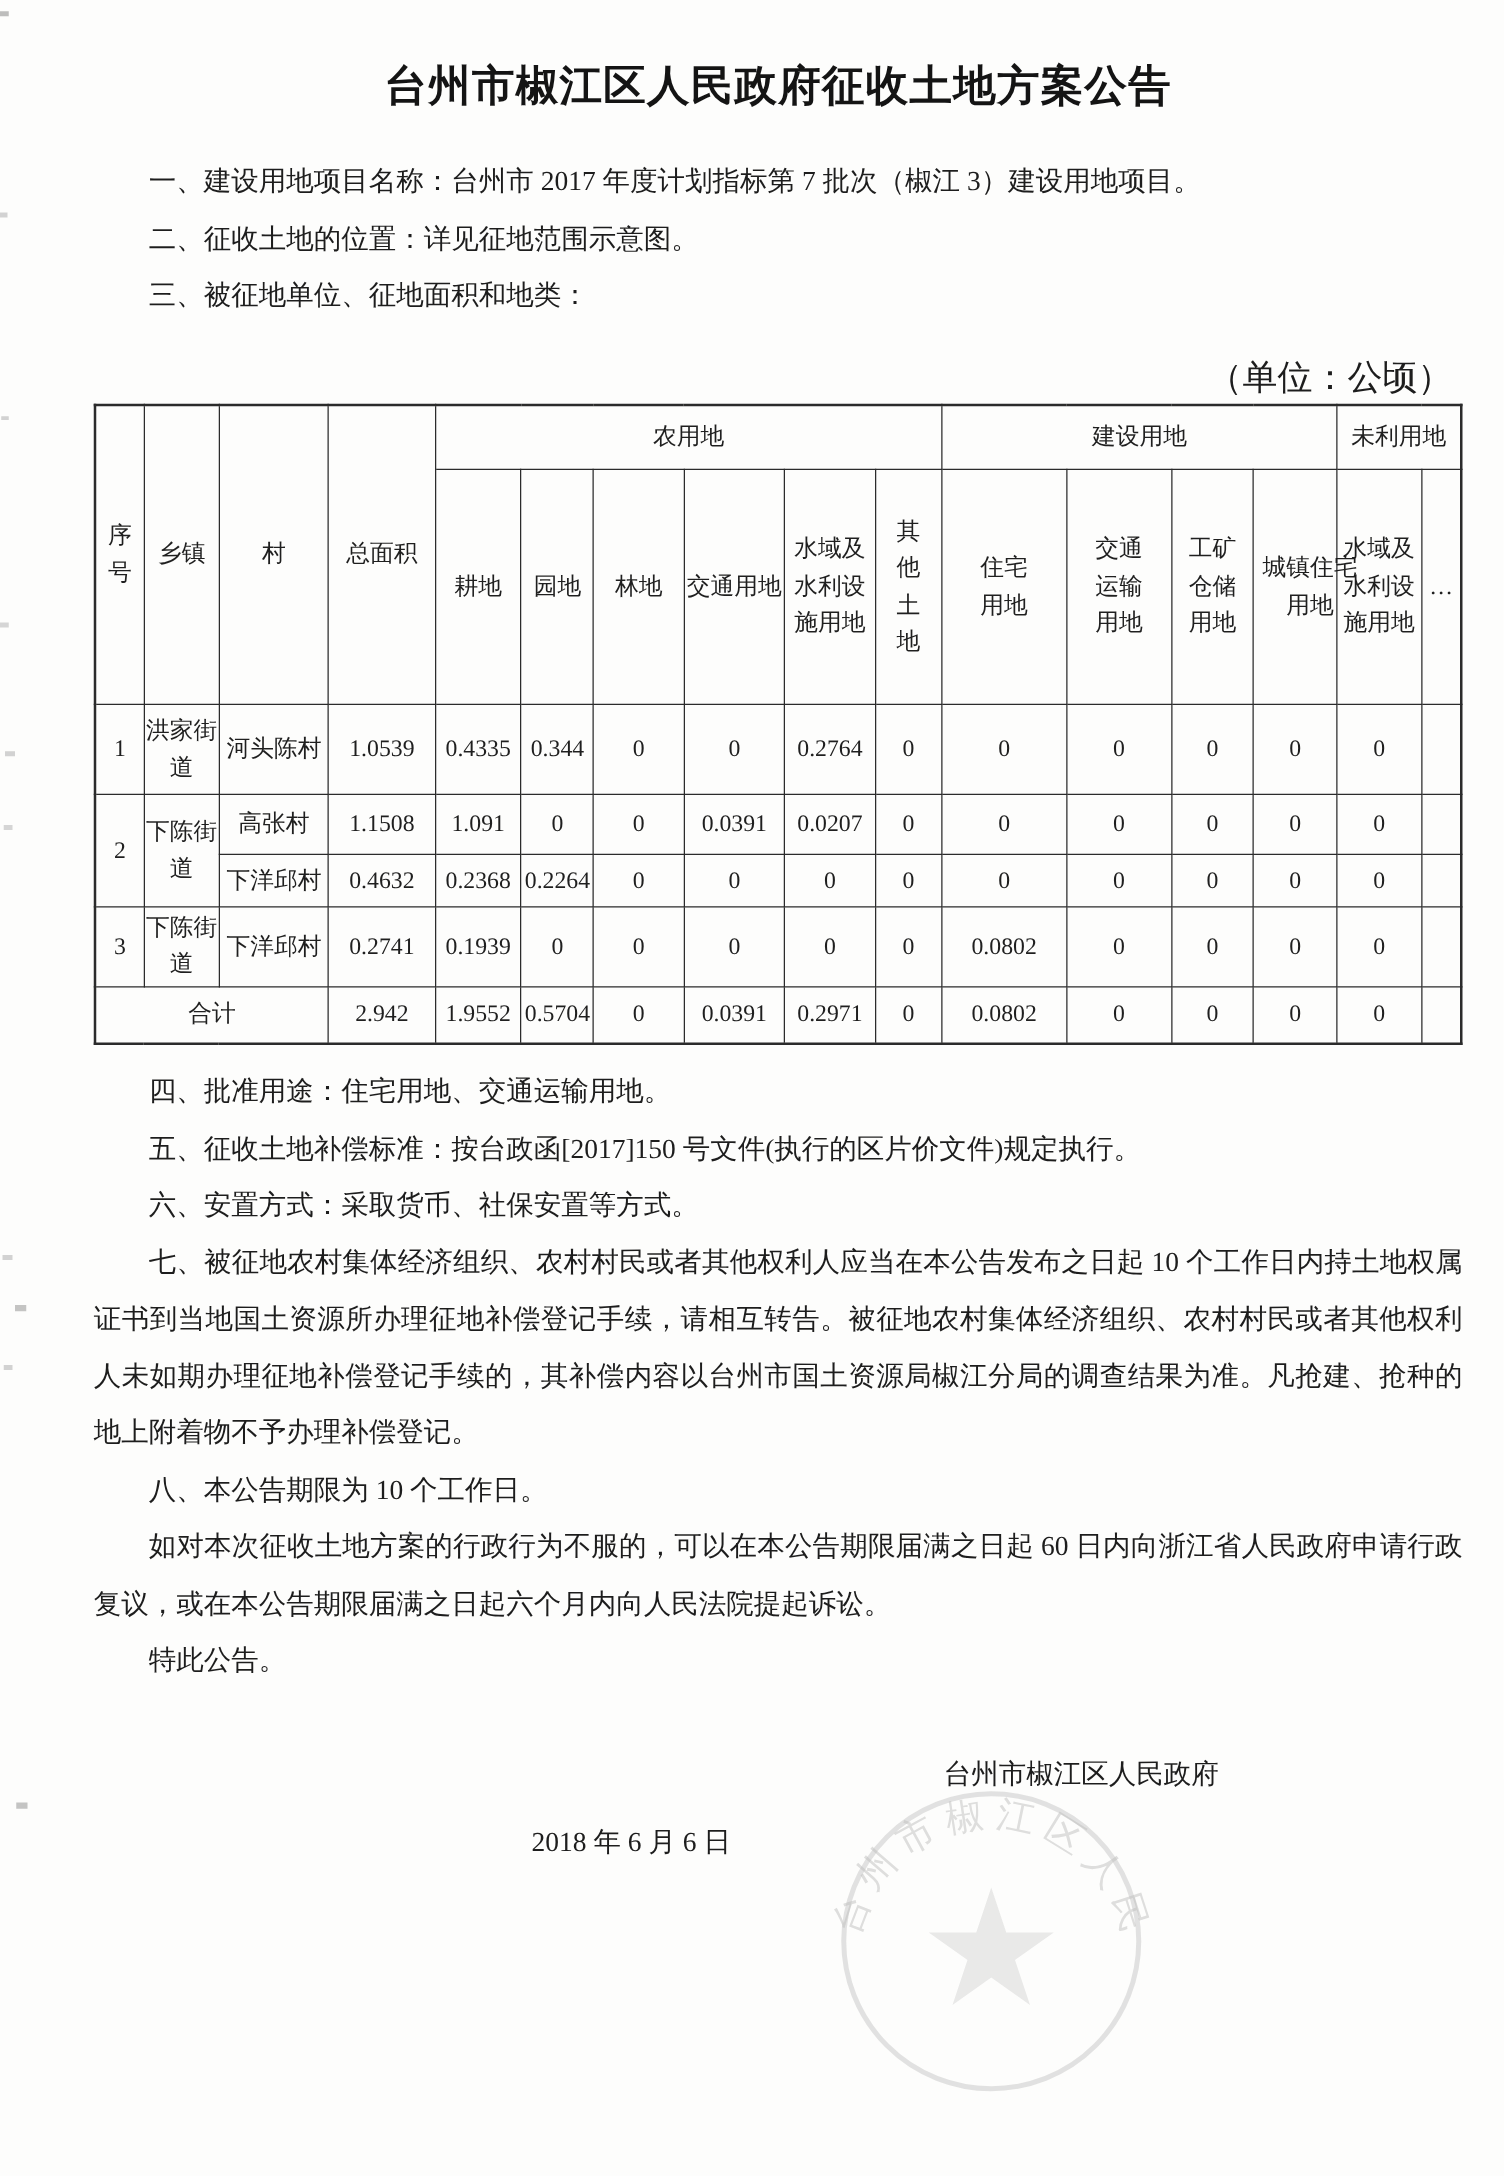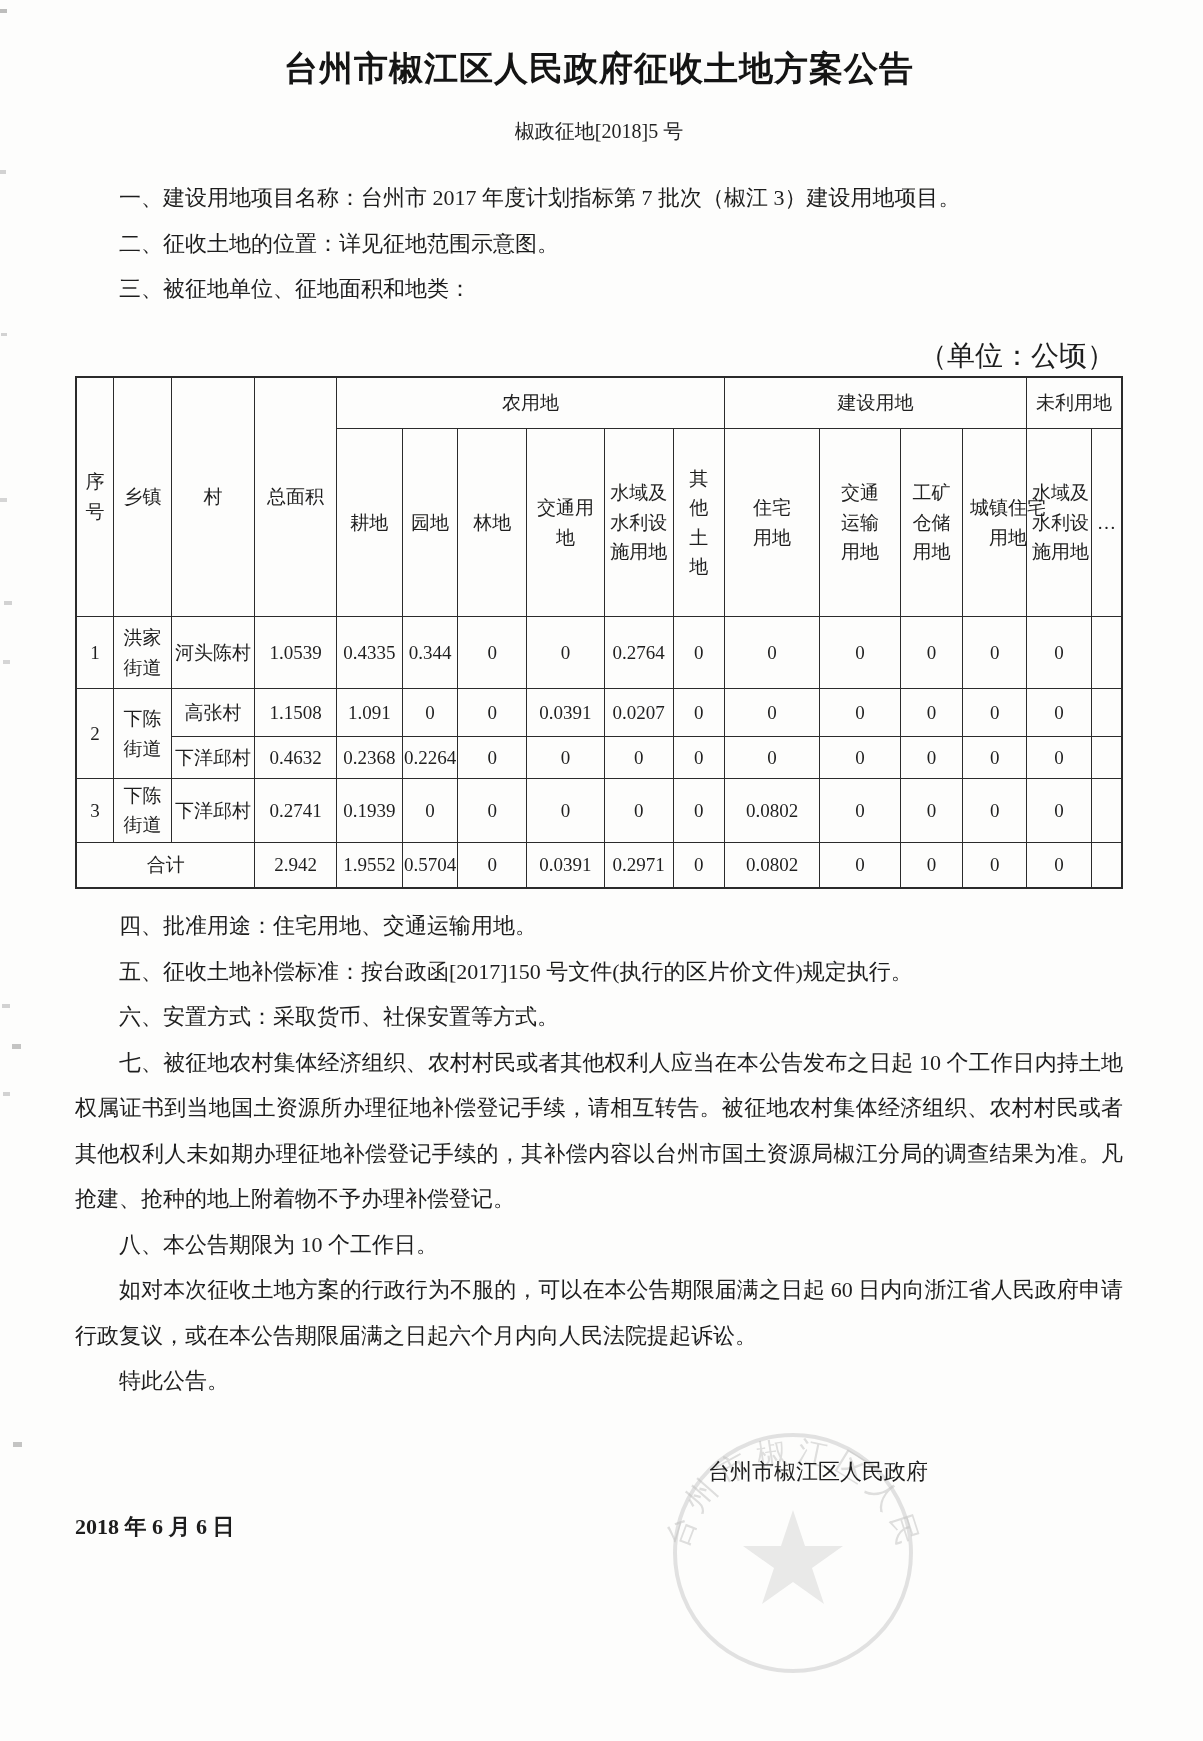--- a/index.html
+++ b/index.html
@@ -7,21 +7,21 @@
     position:relative;
     width:1203px; height:1741px;
     margin:0 auto;
     background:#fdfdfc;
     font-family:"Liberation Serif", serif;
     color:#1d1d1d;
     overflow:hidden;
   }
   .content {
     position:relative; z-index:2;
-    margin:0 80px 0 75px;
+    margin:0 33px 0 75px;
   }
   .doc-title {
     margin:0; padding-top:46px;
     text-align:center;
     font-family:"Liberation Sans", sans-serif;
     font-size:34px; font-weight:bold;
     letter-spacing:1px;
     color:#141414;
   }
   .doc-number {
@@ -63,21 +63,21 @@
   tr.r3 { height:56px; }
   tr.rt { height:46px; }
   .w1 { display:inline-block; width:1.15em;font-family:Liberation Serif, serif; }
   .w2 { display:inline-block; width:2.3em; }
   .w3 { display:inline-block; width:3.4em; }
   .w4 { display:inline-block; width:4.6em; }
   .after-table { margin-top:14px; font-size:22px; line-height:45.5px; text-align:justify; }
   .after-table p { margin:0; text-indent:2em; }
   .signature { margin-top:40px; font-size:22px; line-height:55px; }
   .signature .issuer { text-align:right; padding-right:195px; }
-  .signature .sig-date { text-align:left; padding-right:235px;font-weight:bold; }
+  .signature .sig-date { text-align:center; padding-right:235px; }
   .seal {
     position:absolute; z-index:1;
     left:652px; top:1412px;
     width:282px; height:282px;
     opacity:0.55;
     pointer-events:none;
   }
   .artifact { position:absolute; z-index:3; background:#6f6f6f; }
 </style>
 </head>
@@ -103,21 +103,20 @@
   <div class="artifact" style="left:4px;top:601px;width:8px;height:4px;opacity:.3;"></div>
   <div class="artifact" style="left:3px;top:660px;width:7px;height:4px;opacity:.28;"></div>
   <div class="artifact" style="left:2px;top:1004px;width:8px;height:4px;opacity:.3;"></div>
   <div class="artifact" style="left:12px;top:1044px;width:9px;height:5px;opacity:.4;"></div>
   <div class="artifact" style="left:3px;top:1092px;width:7px;height:4px;opacity:.3;"></div>
   <div class="artifact" style="left:13px;top:1442px;width:9px;height:5px;opacity:.4;"></div>
 
   <div class="content">
 
     <h1 class="doc-title">台州市椒江区人民政府征收土地方案公告</h1>
-    <div class="doc-number">椒政征地[2018]5 号</div>
 
     <div class="body-text">
       <p>一、建设用地项目名称：台州市 2017 年度计划指标第 7 批次（椒江 3）建设用地项目。</p>
       <p>二、征收土地的位置：详见征地范围示意图。</p>
       <p>三、被征地单位、征地面积和地类：</p>
     </div>
 
     <div class="unit-note">（单位：公顷）</div>
 
     <table class="land-table">

